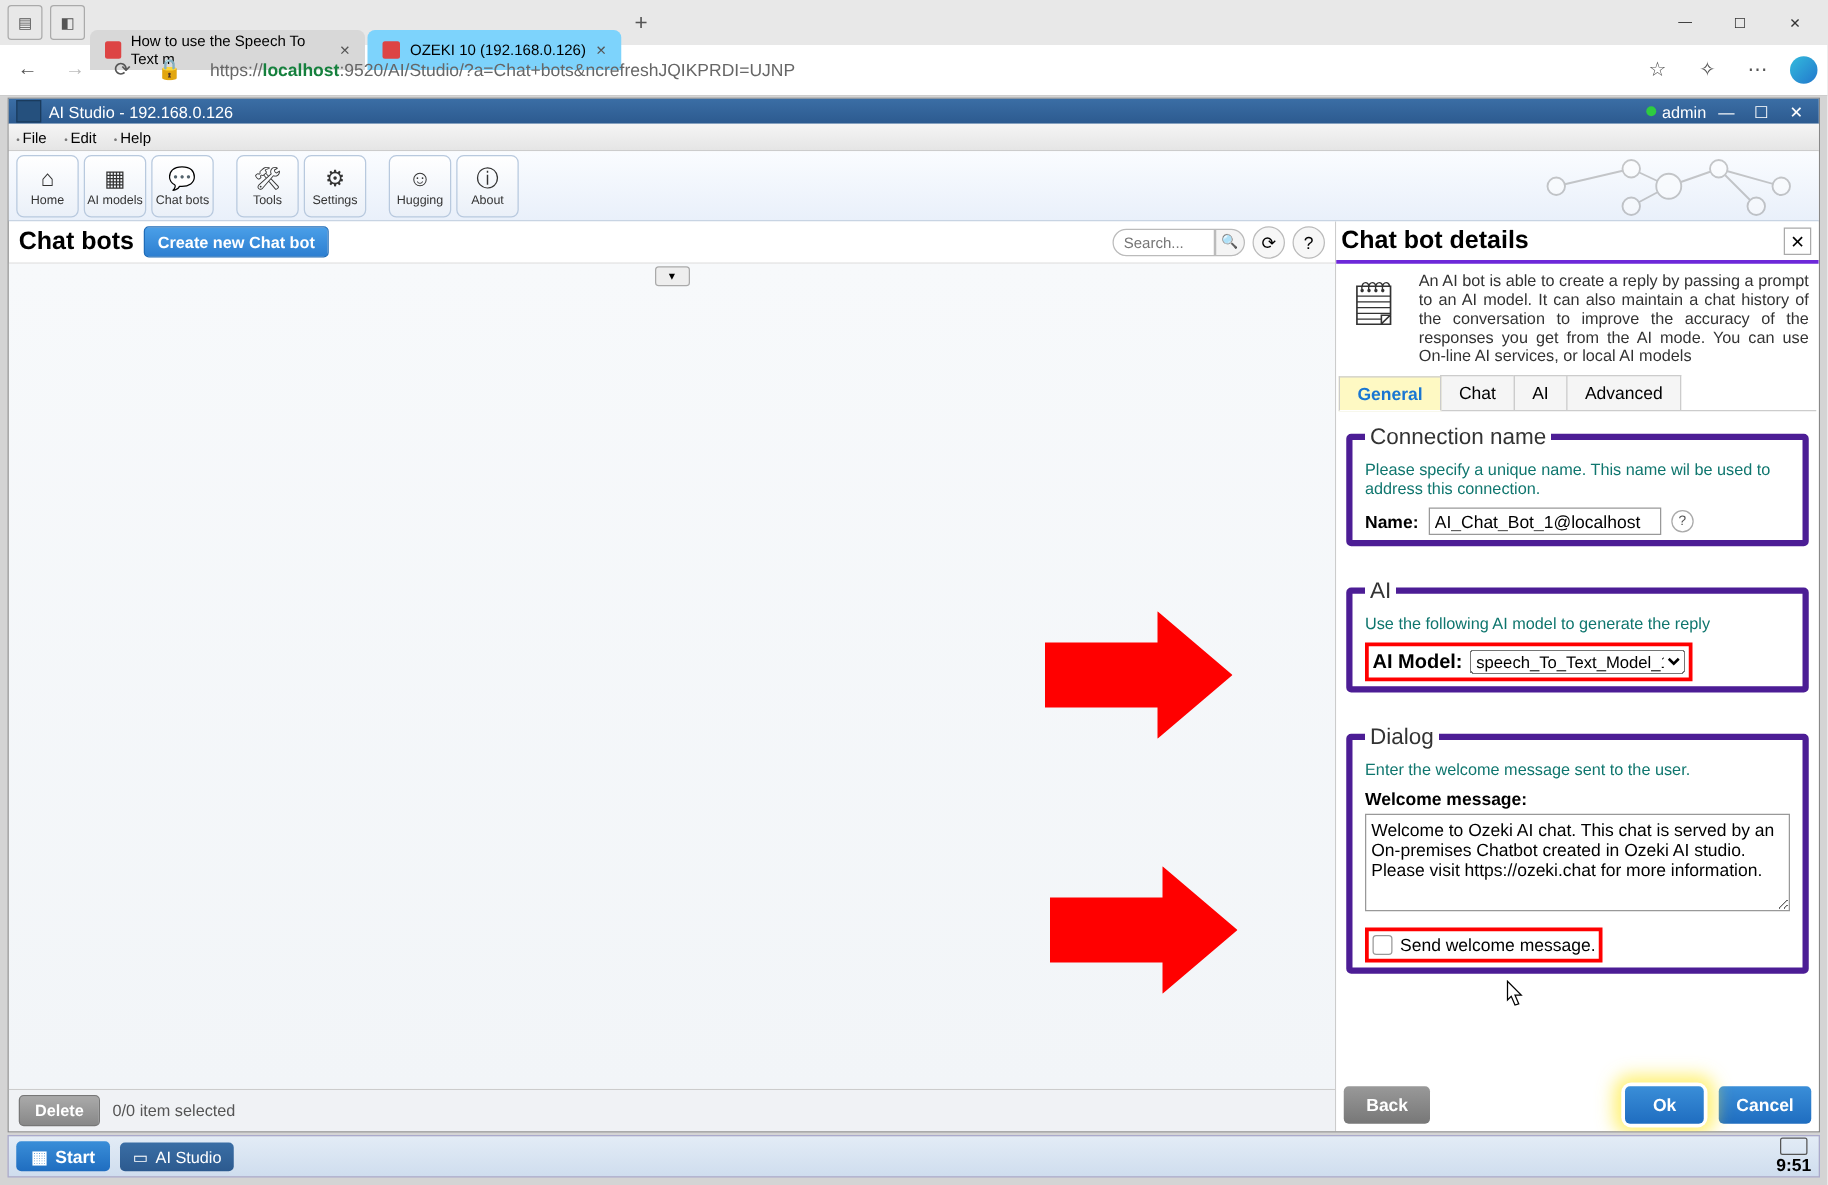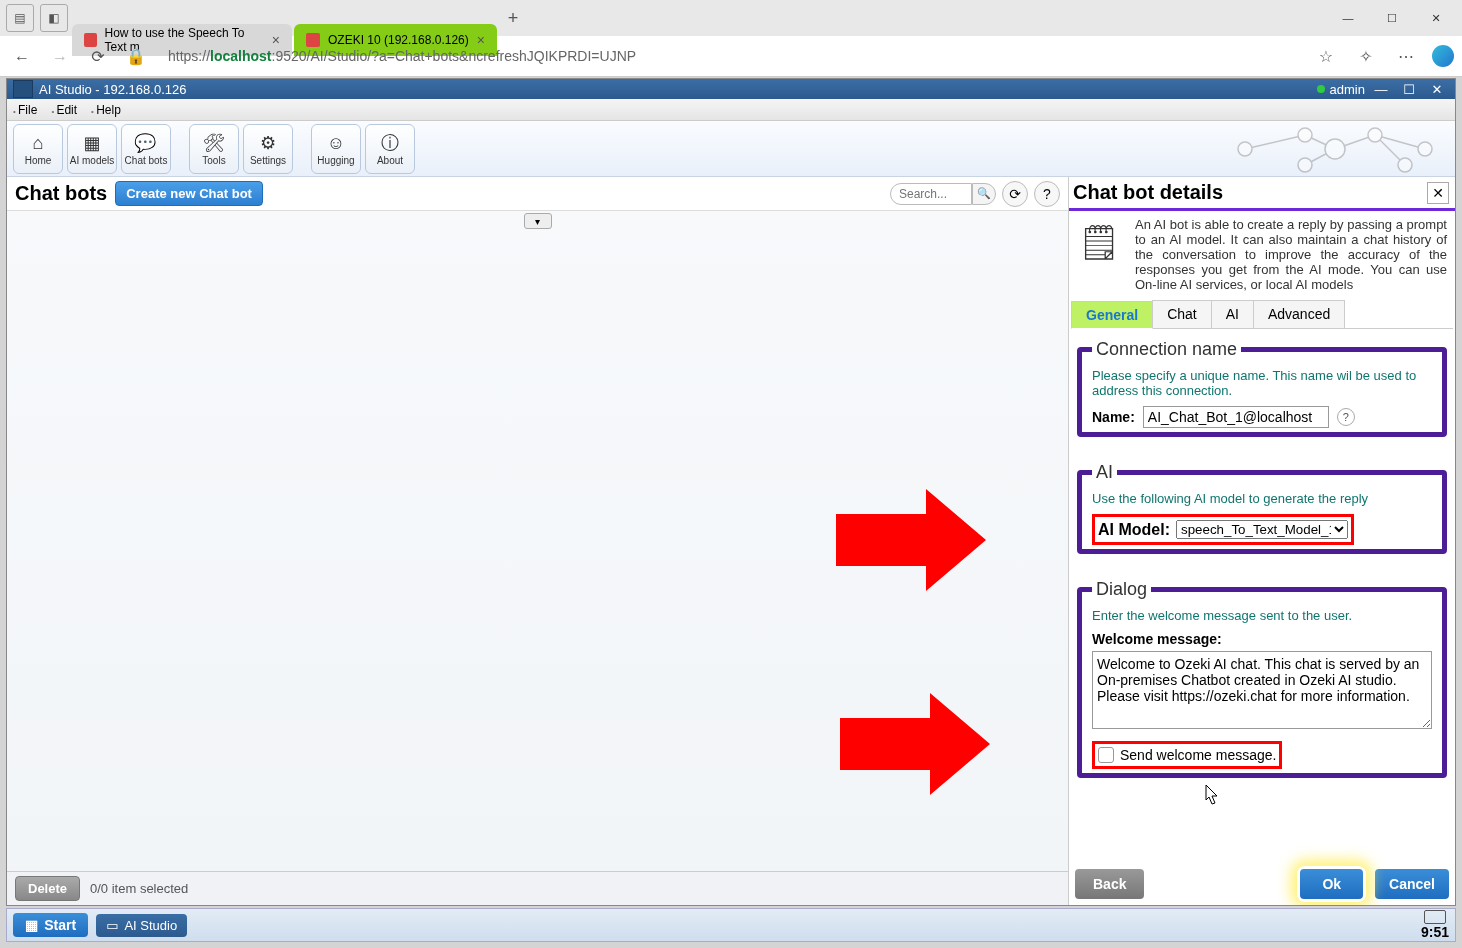--- a/index.html
+++ b/index.html
@@ -2,21 +2,21 @@
 <html><head>
 <meta charset="utf-8">
 <style>
 * { box-sizing: border-box; margin: 0; padding: 0; font-family: "Segoe UI", Arial, sans-serif; }
 body { width: 1462px; height: 948px; background: #d4d4d4; overflow: hidden; position: relative; }
 
 
 .browser-top { background: #e8e8e8; border-bottom: 1px solid #ccc; }
 .tabstrip { display: flex; align-items: center; height: 36px; padding: 0 4px; gap: 2px; }
 .tab { display: flex; align-items: center; gap: 8px; padding: 6px 12px; height: 32px; font-size: 12px; background: #d8d8d8; border-radius: 6px 6px 0 0; max-width: 220px; min-width: 200px; margin-top: 43px; }
-.tab.active { background: #84cc16; }
+.tab.active { background: #7dd3fc; }
 .tab-icon { width: 14px; height: 14px; background: #d44; border-radius: 2px; }
 .tab-close { margin-left: auto; font-size: 14px; color: #555; }
 .newtab { width: 28px; height: 28px; display:flex;align-items:center;justify-content:center; font-size: 18px; color:#555; }
 .square-btn { width: 28px; height: 28px; border: 1px solid #aaa; border-radius: 3px; display:flex;align-items:center;justify-content:center; font-size:12px; color:#555; margin: 2px; }
 .addrbar { display: flex; align-items: center; height: 40px; background:#fff; padding: 0 8px; gap: 10px; }
 .nav-btn { width: 28px; height: 28px; display:flex;align-items:center;justify-content:center; color:#555; font-size: 16px; }
 .url { flex:1; font-size: 14px; color:#666; padding-left: 8px; }
 .url b { color:#15803d; }
 .right-icons { display:flex; gap:12px; align-items:center; }
 .blue-dot { width:22px; height:22px; border-radius:50%; background: linear-gradient(135deg,#3bd,#27c); }
@@ -52,21 +52,21 @@
 
 
 .right-panel { width: 386px; background:#fff; display:flex; flex-direction:column; }
 .rp-header { display:flex; align-items:center; padding: 4px 6px 4px 4px; border-bottom:3px solid #6d28d9; }
 .rp-header h2 { font-size: 20px; font-weight:bold; }
 .rp-close { margin-left:auto; width:22px;height:22px;border:1px solid #aaa;display:flex;align-items:center;justify-content:center;font-size:14px; }
 .rp-desc { display:flex; padding:6px 8px 8px 2px; gap:8px; font-size:13px; color:#333; text-align:justify; }
 .rp-desc .bigicon { width:56px; height:50px; display:flex;align-items:center;justify-content:center;font-size:34px; flex-shrink:0; }
 .tabs { display:flex; border-bottom:1px solid #ccc; margin: 0 2px; }
 .tabs .t { padding:5px 14px; font-size:14px; border:1px solid #ccc; border-bottom:none; background:#f5f5f5; margin-right:-1px; }
-.tabs .t.active { background:#bef264; color:#1976d2; font-weight:bold; border-bottom:1px solid #fff; position:relative; top:1px; }
+.tabs .t.active { background:#fef9c3; color:#1976d2; font-weight:bold; border-bottom:1px solid #fff; position:relative; top:1px; }
 .tabpane { flex:1; overflow:auto; padding: 10px 8px 4px 8px; }
 fieldset { border:5px solid #4c1d95; border-radius:4px; margin-bottom: 25px; padding: 8px 10px 4px 10px; }
 legend { font-size:18px; padding:0 4px; color:#333; }
 .hint { font-size:13px; color:#0f766e; margin-bottom:8px; }
 .frow { display:flex; align-items:center; gap:8px; font-size:14px; }
 .frow label { font-weight:bold; }
 .frow input[type=text] { border:1px solid #999; padding:2px 4px; font-size:14px; }
 .help-q { width:18px;height:18px;border:1px solid #aaa;border-radius:50%;display:flex;align-items:center;justify-content:center;font-size:11px;color:#555; }
 .red-box { border: 3px solid #f00; padding: 3px; display:inline-flex; align-items:center; gap:6px; }
 textarea { width:100%; height:78px; border:1px solid #999; font-size:14px; padding:4px; resize:vertical; font-family:inherit; }

